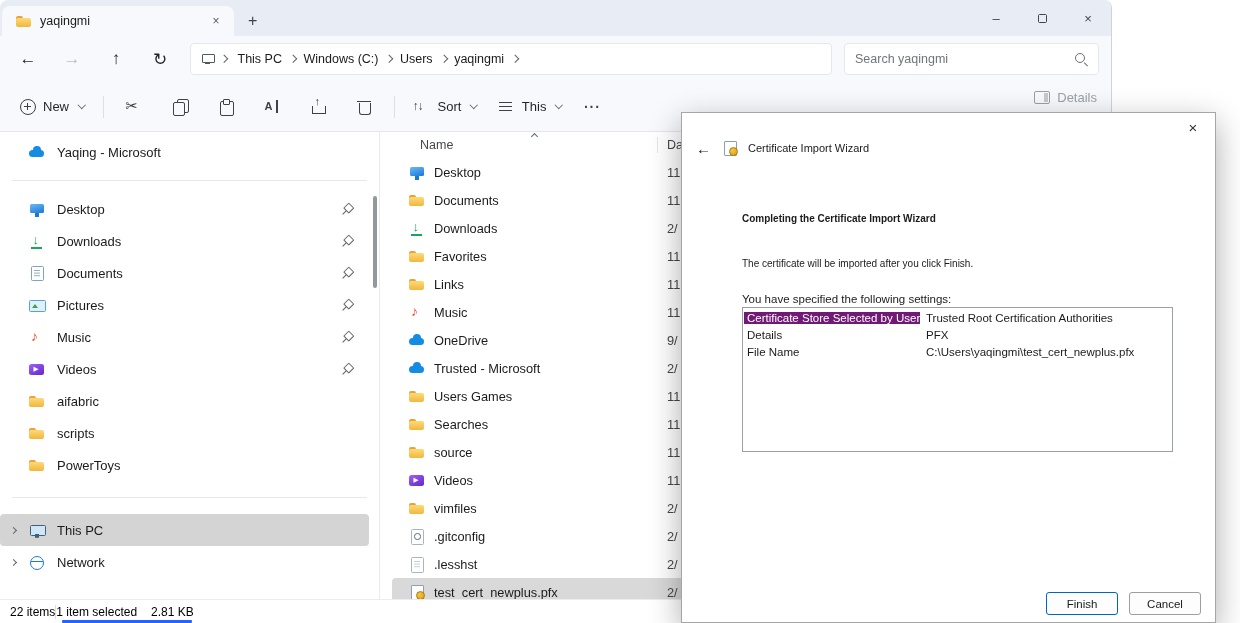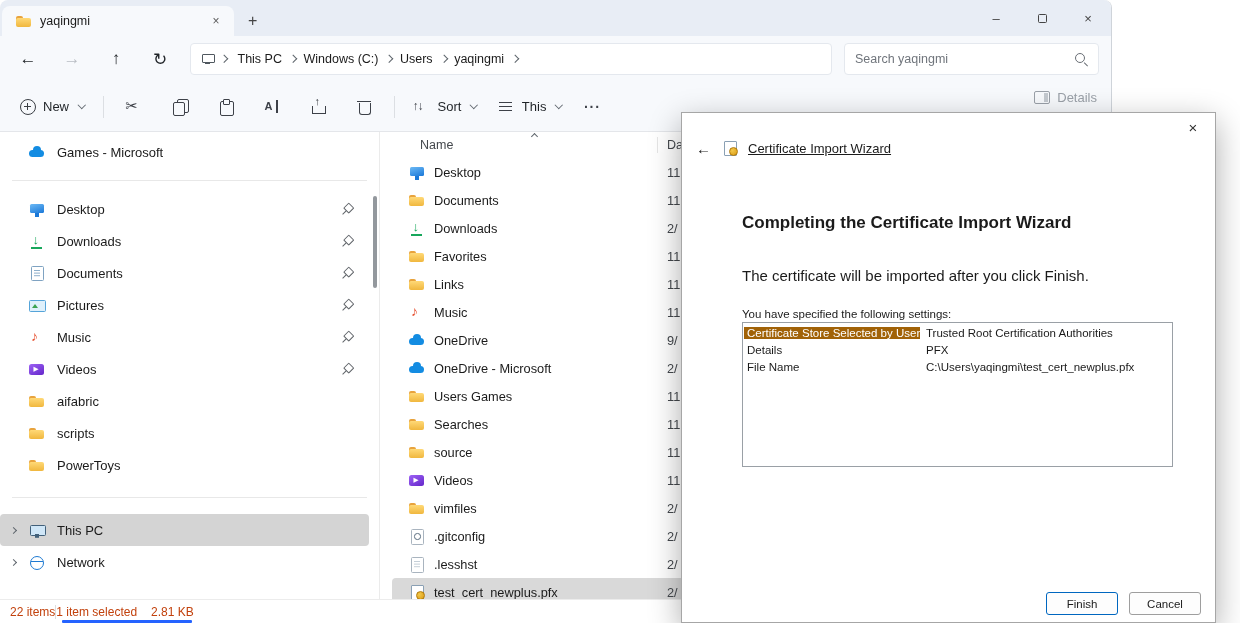--- a/index.html
+++ b/index.html
@@ -103,21 +103,21 @@
                border-bottom:1.3px solid #5f666d; transform:rotate(225deg); }
   .col-div { position:absolute; left:265px; top:5px; width:1px; height:16px; background:#e6e6e6; }
   .col-date { position:absolute; left:275px; top:6px; white-space:nowrap; }
   .fp-row { position:relative; height:28px; margin:0 2px 0 12px; border-radius:4px; font-size:12.8px; }
   .fp-row.selected { background:#d9d9d9; }
   .fic { position:absolute; left:16px; top:50%; transform:translateY(-50%); }
   .fname { position:absolute; left:42px; top:50%; transform:translateY(-50%); white-space:nowrap; }
   .fdate { position:absolute; left:275px; top:50%; transform:translateY(-50%); color:#44484d; white-space:nowrap; }
 
   .statusbar { height:24px; flex:0 0 auto; display:flex; align-items:center; padding-left:10px;
-               font-size:12px; color:#c2410c; background:#fff; border-top:1px solid #ececec; position:relative; }
+               font-size:12px; color:#000000; background:#fff; border-top:1px solid #ececec; position:relative; }
   .st-div { width:1px; height:14px; background:#ddd; }
   .st-sel { display:flex; gap:14px;justify-content:space-between; }
   .sb-underline { position:absolute; left:62px; bottom:0; width:130px; height:3px; background:#2563ff; border-radius:1px; }
 
   
   .icn { position:relative; display:inline-block; width:17px; height:16px; flex:none; }
   .folder-icon::before { content:""; position:absolute; left:1px; top:2.5px; width:7px; height:4px; background:#e8a33d; border-radius:2px 2px 0 0; }
   .folder-icon::after { content:""; position:absolute; left:1px; top:4.5px; width:15px; height:9.5px;
                         background:linear-gradient(180deg,#ffd977,#f0b73e); border-radius:2px; }
   .desktop-icon::before { content:""; position:absolute; left:1.5px; top:2.5px; width:14px; height:9px; border-radius:1.5px;
@@ -159,29 +159,29 @@
   .gear-file-icon::after { content:""; position:absolute; left:6px; top:5px; width:4.5px; height:4.5px; border:1.4px solid #5b6e80; border-radius:50%; }
 
   
   .dialog { position:absolute; left:681px; top:112px; width:535px; height:511px; background:#fff; z-index:10;
             border:1px solid #a6a6a6; box-shadow:0 10px 30px rgba(0,0,0,.33); font-size:12px; }
   .dlg-titlebar { position:relative; height:24px; }
   .dlg-close { position:absolute; right:8px; top:4px; width:28px; height:20px; display:flex; align-items:center; justify-content:center;
                font-size:15px; color:#333; }
   .dlg-header { display:flex; align-items:center; gap:10px; padding-left:14px; height:22px; }
   .dlg-back { font-size:15px; color:#1a1a1a; }
-  .dlg-title { font-size:13px;text-decoration:underline; }
-  .dlg-heading { margin:54px 40px 0 60px; font-size:17px; font-weight:700; }
-  .dlg-info { margin:34px 40px 12px 60px; font-size:15px; }
+  .dlg-title { font-size:11px; }
+  .dlg-heading { margin:54px 40px 0 60px; font-size:10px; font-weight:700; }
+  .dlg-info { margin:34px 40px 12px 60px; font-size:10px; }
   .dlg-settings-label { margin:24px 40px 2px 60px; font-size:11.5px; }
   .settings-table { margin:2px 42px 0 60px; height:145px; border:1px solid #9aa0a6; background:#fff; padding:1px; overflow:hidden; }
   .st-row { display:flex; align-items:center; height:17px; font-size:11.5px; }
   .st-key { width:176px; flex:0 0 auto; padding:0 3px; white-space:nowrap; overflow:hidden; }
   .st-val { flex:1; padding:0 6px; white-space:nowrap; overflow:hidden; }
-  .st-row.hl .st-key { background:#a16207; color:#fff;text-align:right; }
+  .st-row.hl .st-key { background:#701a75; color:#fff;text-align:right; }
   .dlg-footer { position:absolute; right:14px; bottom:7px; display:flex; gap:11px;align-items:flex-end; }
   .dlg-btn { width:72px; height:23px; font-size:11.5px; font-family:"Liberation Sans","DejaVu Sans",sans-serif;
              background:#fdfdfd; border:1px solid #9e9e9e; border-radius:3px; color:#1b1b1b; }
   .dlg-btn.primary { border:1px solid #0067c0; }
 </style>
 </head>
 <body>
 
 <div id="stage">
 
@@ -281,21 +281,21 @@
         <span class="details-icon"></span>
         <span>Details</span>
       </div>
     </div>
 
     <div class="content">
 
       <div class="sidebar">
         <div class="sb-row">
           <span class="icn cloud-icon"></span>
-          <span class="sb-label">Games - Microsoft</span>
+          <span class="sb-label">Yaqing - Microsoft</span>
         </div>
         <div class="sb-sep"></div>
         <div>
 
         <div class="sb-row pinned">
               <span class="icn desktop-icon"></span>
               <span class="sb-label">Desktop</span>
               <span class="pin pin-icon"></span>
             </div>
             <div class="sb-row pinned">
@@ -395,21 +395,21 @@
               <span class="fname">Music</span>
               <span class="fdate">11</span>
             </div>
             <div class="fp-row">
               <span class="icn fic cloud-icon"></span>
               <span class="fname">OneDrive</span>
               <span class="fdate">9/</span>
             </div>
             <div class="fp-row">
               <span class="icn fic cloud-icon"></span>
-              <span class="fname">OneDrive - Microsoft</span>
+              <span class="fname">Trusted - Microsoft</span>
               <span class="fdate">2/</span>
             </div>
             <div class="fp-row">
               <span class="icn fic folder-icon"></span>
               <span class="fname">Users Games</span>
               <span class="fdate">11</span>
             </div>
             <div class="fp-row">
               <span class="icn fic folder-icon"></span>
               <span class="fname">Searches</span>

